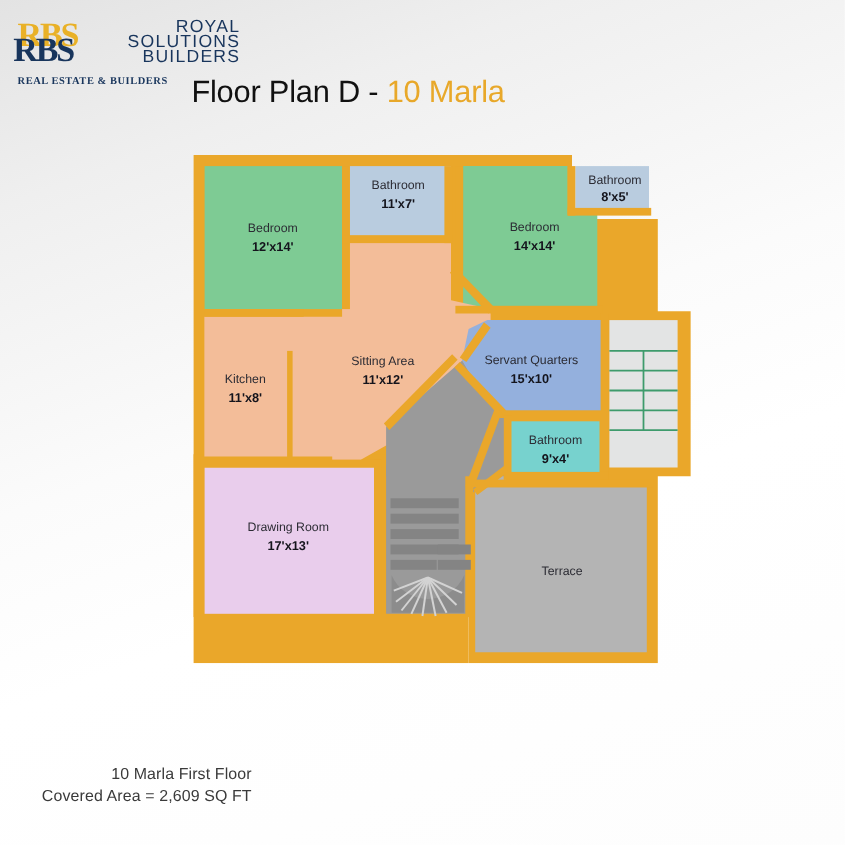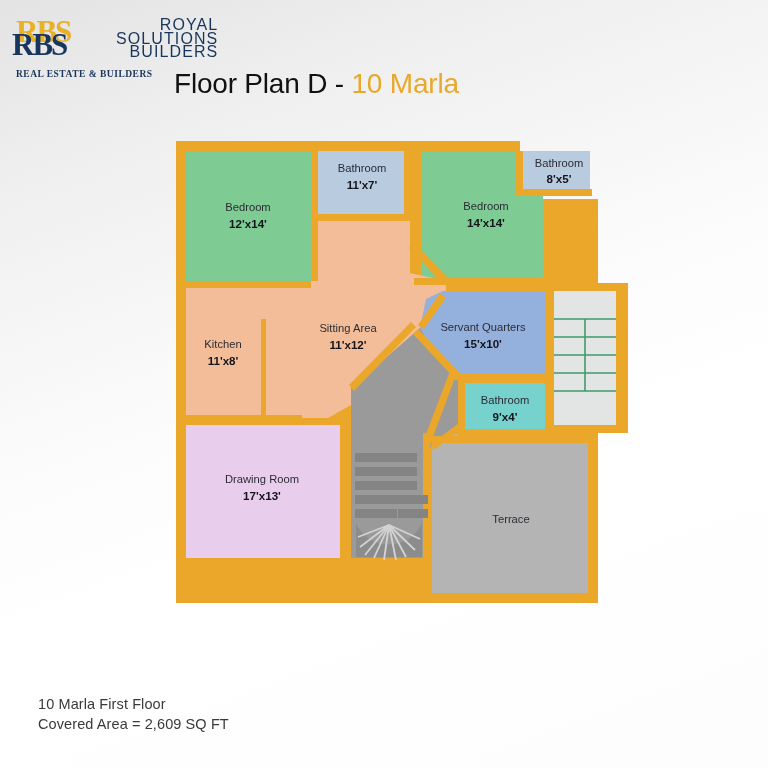--- a/index.html
+++ b/index.html
@@ -118,20 +118,21 @@
 
   
   #footer {
     position: absolute;
     left: 38px;
     top: 694px;
     color: #3a3a3a;
     font-size: 14.5px;
     line-height: 20px;
     letter-spacing: 0.1px;
+    text-align: right;
   }
 </style>
 </head>
 <body>
 
 <div id="page">
 
   <div id="logo">
     <div class="logo-mark">
       <span class="rbs-gold">RBS</span>

